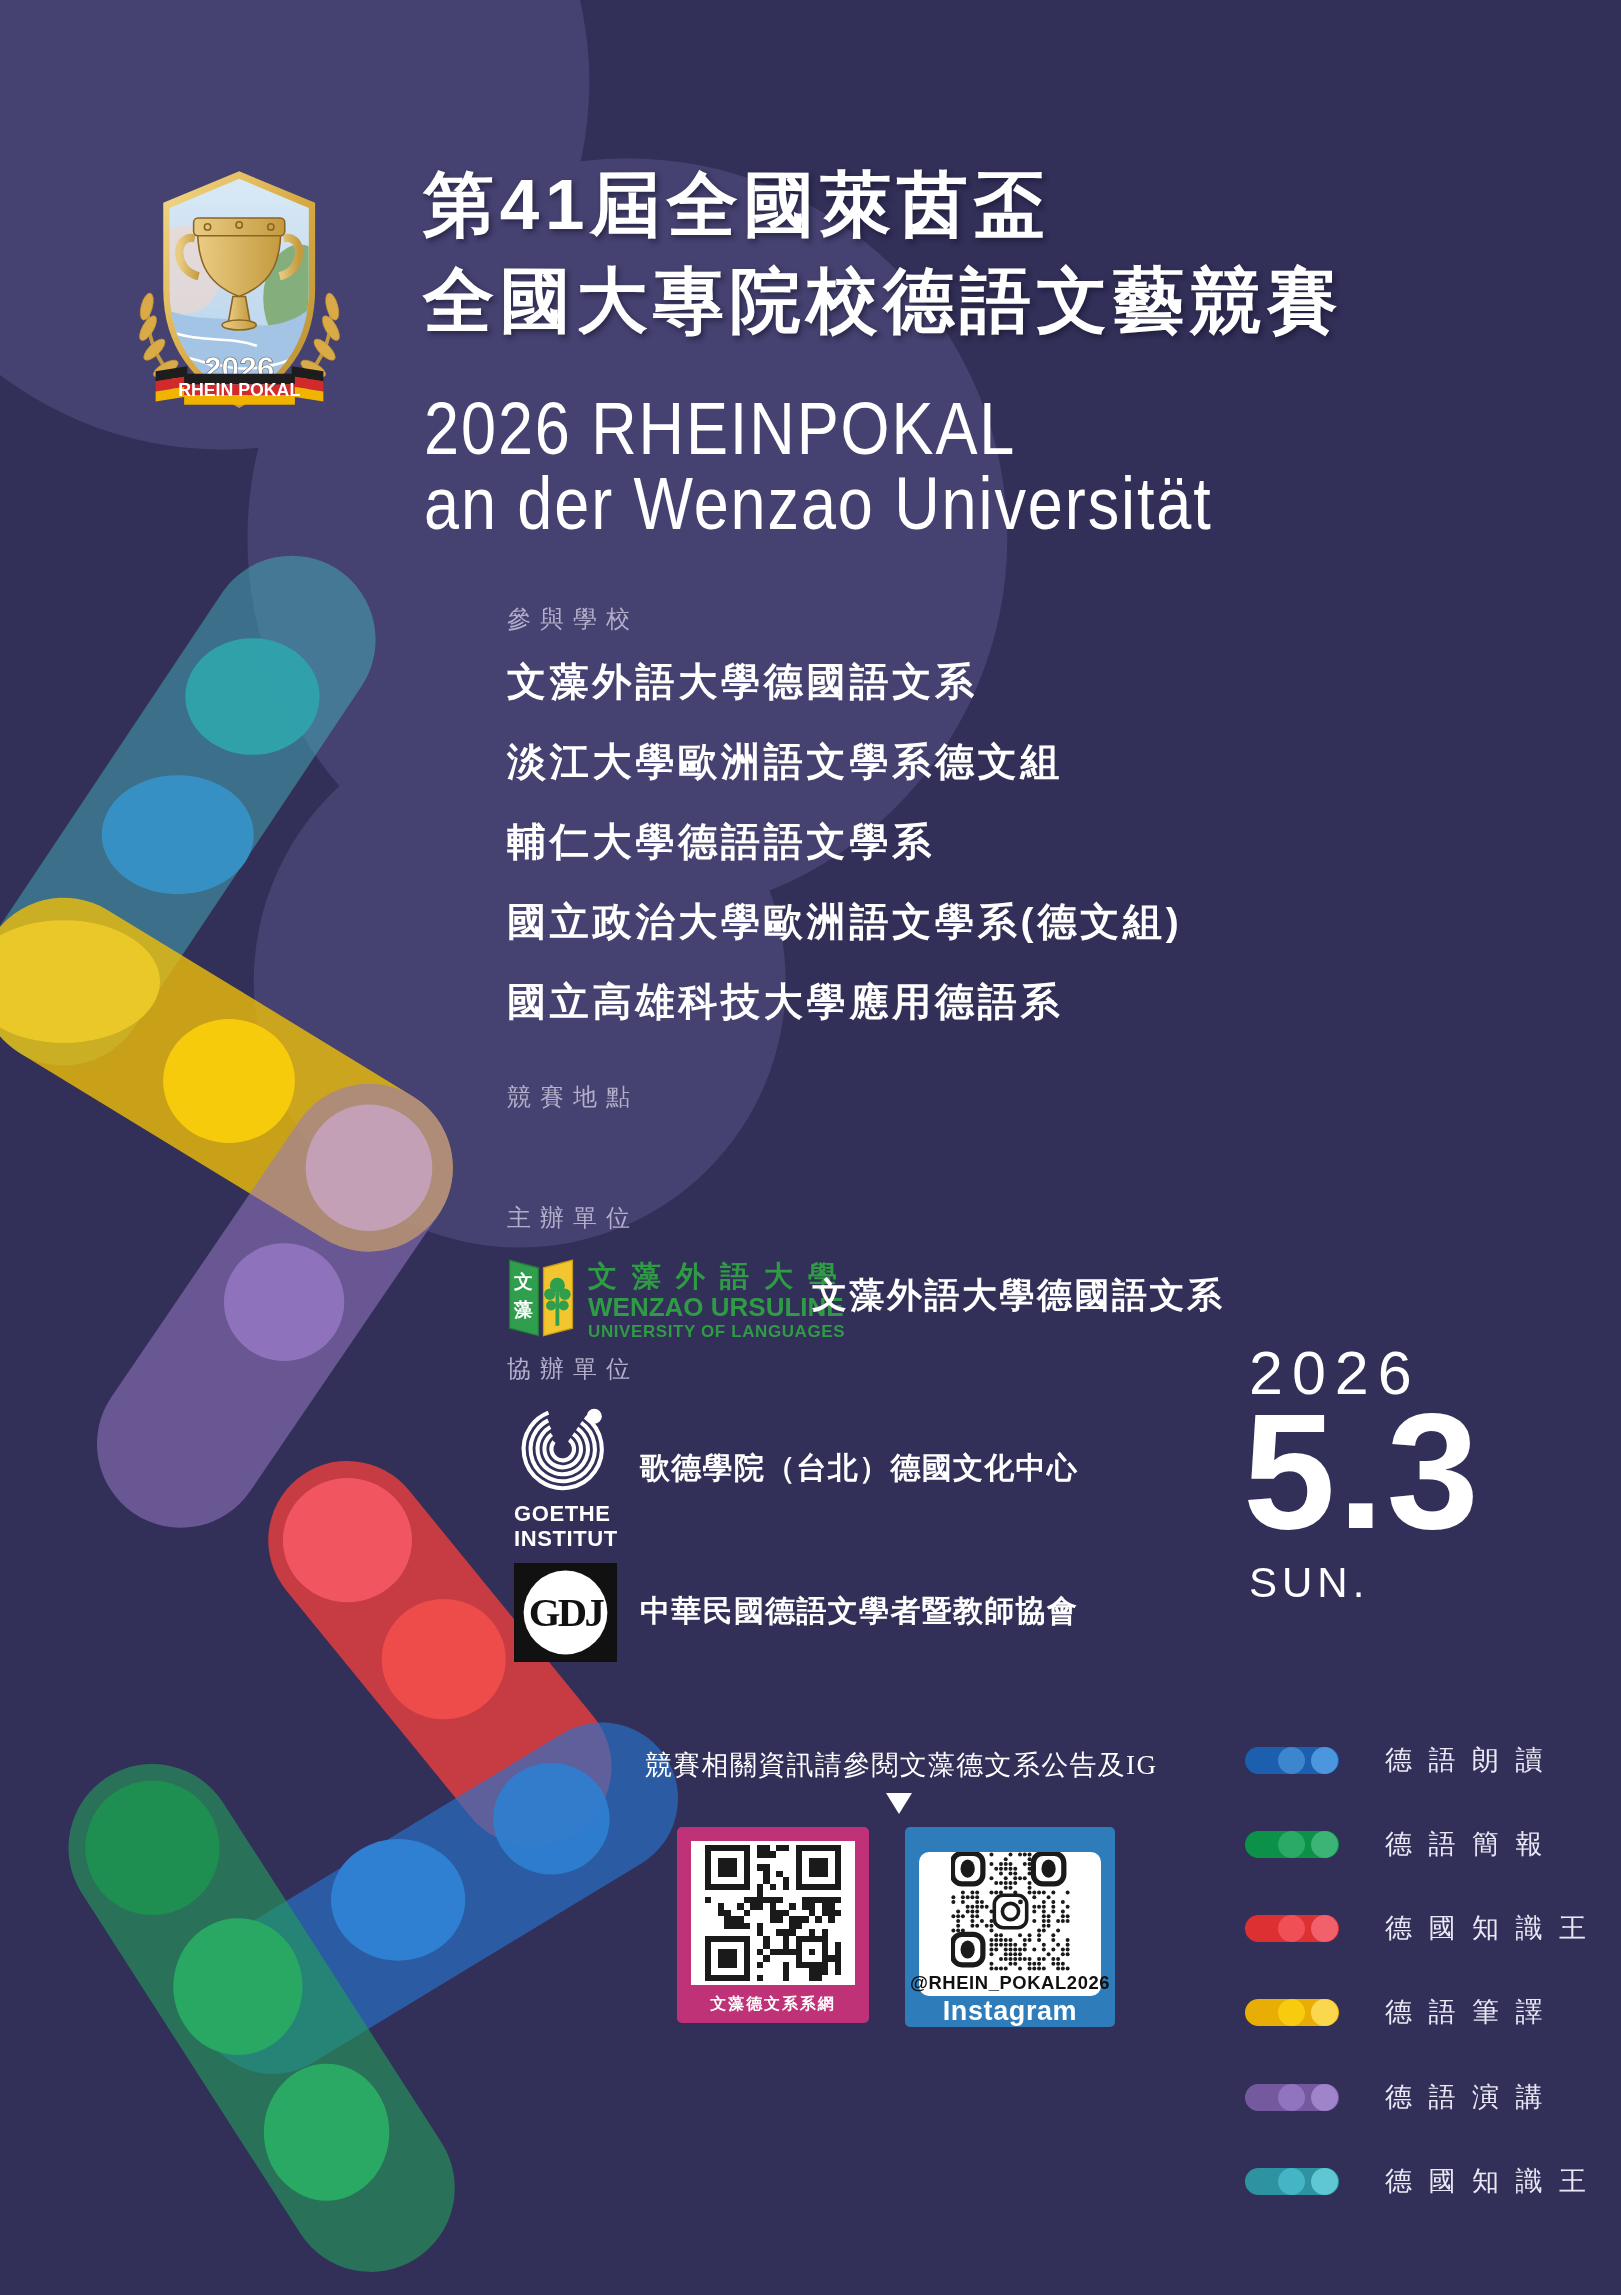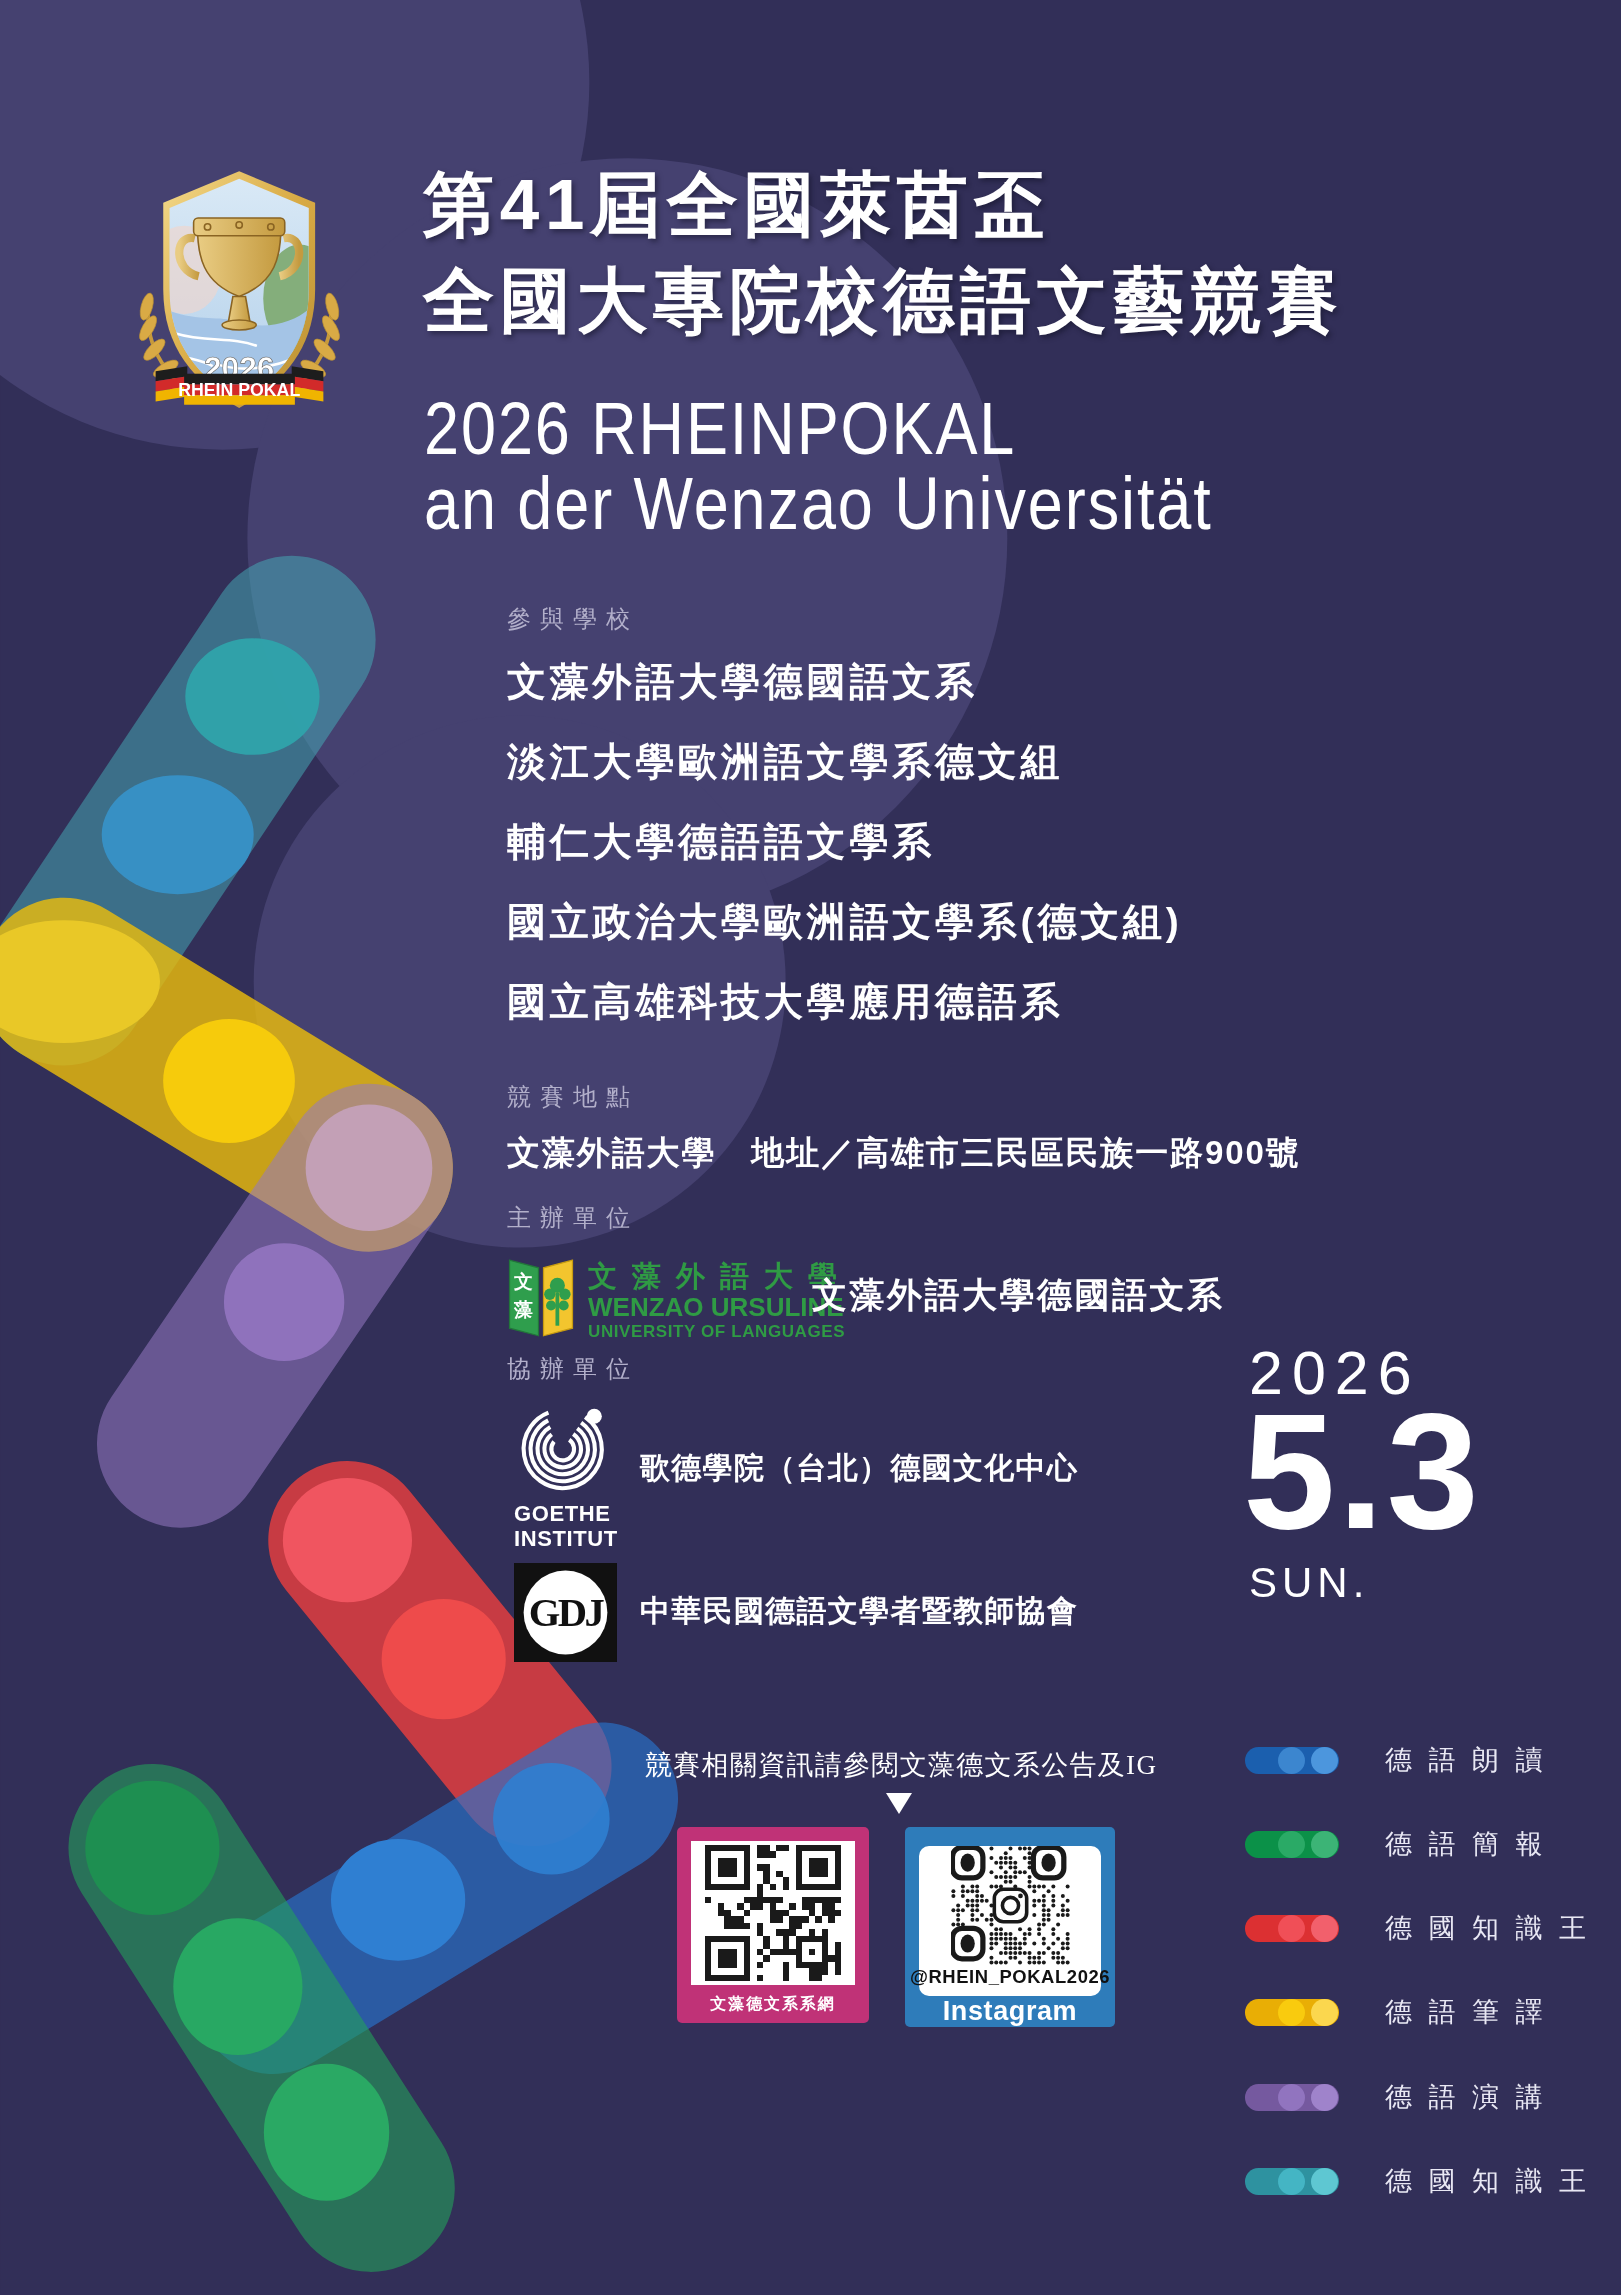--- a/index.html
+++ b/index.html
@@ -70,21 +70,21 @@
   
   #info-notice{left:645px;top:1747px;width:507px;text-align:center;
                font-family:"Liberation Serif",serif;font-size:27px;letter-spacing:1.3px;}
   #info-arrow{left:886px;top:1793px;width:0;height:0;
               border-left:13.3px solid transparent;border-right:13.3px solid transparent;
               border-top:21.5px solid #fff;}
   .qr-block{position:absolute;top:1827px;display:flex;flex-direction:column;align-items:center;}
   #qr1{left:677px;width:192px;height:196px;background:#c03277;border-radius:5px;}
   #qr1 .qr-white{margin-top:14px;width:164px;height:144px;background:#fff;display:flex;align-items:center;justify-content:center;}
   #qr2{left:905px;width:210px;height:200px;background:#2e7cba;border-radius:5px;}
-  #qr2 .qr-white{margin-top:19px;width:182px;height:153px;background:#fff;border-radius:10px;
+  #qr2 .qr-white{margin-top:25px;width:182px;height:153px;background:#fff;border-radius:10px;
                  display:flex;flex-direction:column;align-items:center;}
   .qr-caption{flex:1;display:flex;align-items:center;justify-content:center;
               font-size:16px;font-weight:700;letter-spacing:1.9px;color:#fff;}
   #qr2-handle{font-size:18.4px;font-weight:700;letter-spacing:0.6px;color:#111;margin-top:1.3px;
               font-family:"Liberation Sans",sans-serif;}
   #qr2 .qr-caption{font-size:27px;letter-spacing:0.6px;}
 </style>
 </head>
 <body>
 
@@ -219,21 +219,20 @@
   <div id="schools-label" class="abs sec-label nowrap">參與學校</div>
   <div id="schools" class="abs nowrap">
     <div>文藻外語大學德國語文系</div>
     <div>淡江大學歐洲語文學系德文組</div>
     <div>輔仁大學德語語文學系</div>
     <div>國立政治大學歐洲語文學系(德文組)</div>
     <div>國立高雄科技大學應用德語系</div>
   </div>
 
   <div id="venue-label" class="abs sec-label nowrap">競賽地點</div>
-  <div id="venue-text" class="abs nowrap">文藻外語大學　地址／高雄市三民區民族一路900號</div>
 
   <div id="org-label" class="abs sec-label nowrap">主辦單位</div>
   <svg id="wenzao-logo" class="abs" viewBox="0 0 108 136">
     <path d="M4,8 L50,20 L50,128 L4,116 Z" fill="#2f9e4d" stroke="#22763a" stroke-width="2"></path>
     <path d="M104,8 L58,20 L58,128 L104,116 Z" fill="#f3c52e" stroke="#c79b10" stroke-width="2"></path>
     <text x="26" y="52" text-anchor="middle" font-size="30" font-weight="700" fill="#ffffff" font-family="Liberation Sans, sans-serif">文</text>
     <text x="26" y="96" text-anchor="middle" font-size="30" font-weight="700" fill="#ffffff" font-family="Liberation Sans, sans-serif">藻</text>
     <g fill="#2f9e4d">
       <rect x="77" y="60" width="6" height="52"></rect>
       <circle cx="80" cy="48" r="12"></circle>

